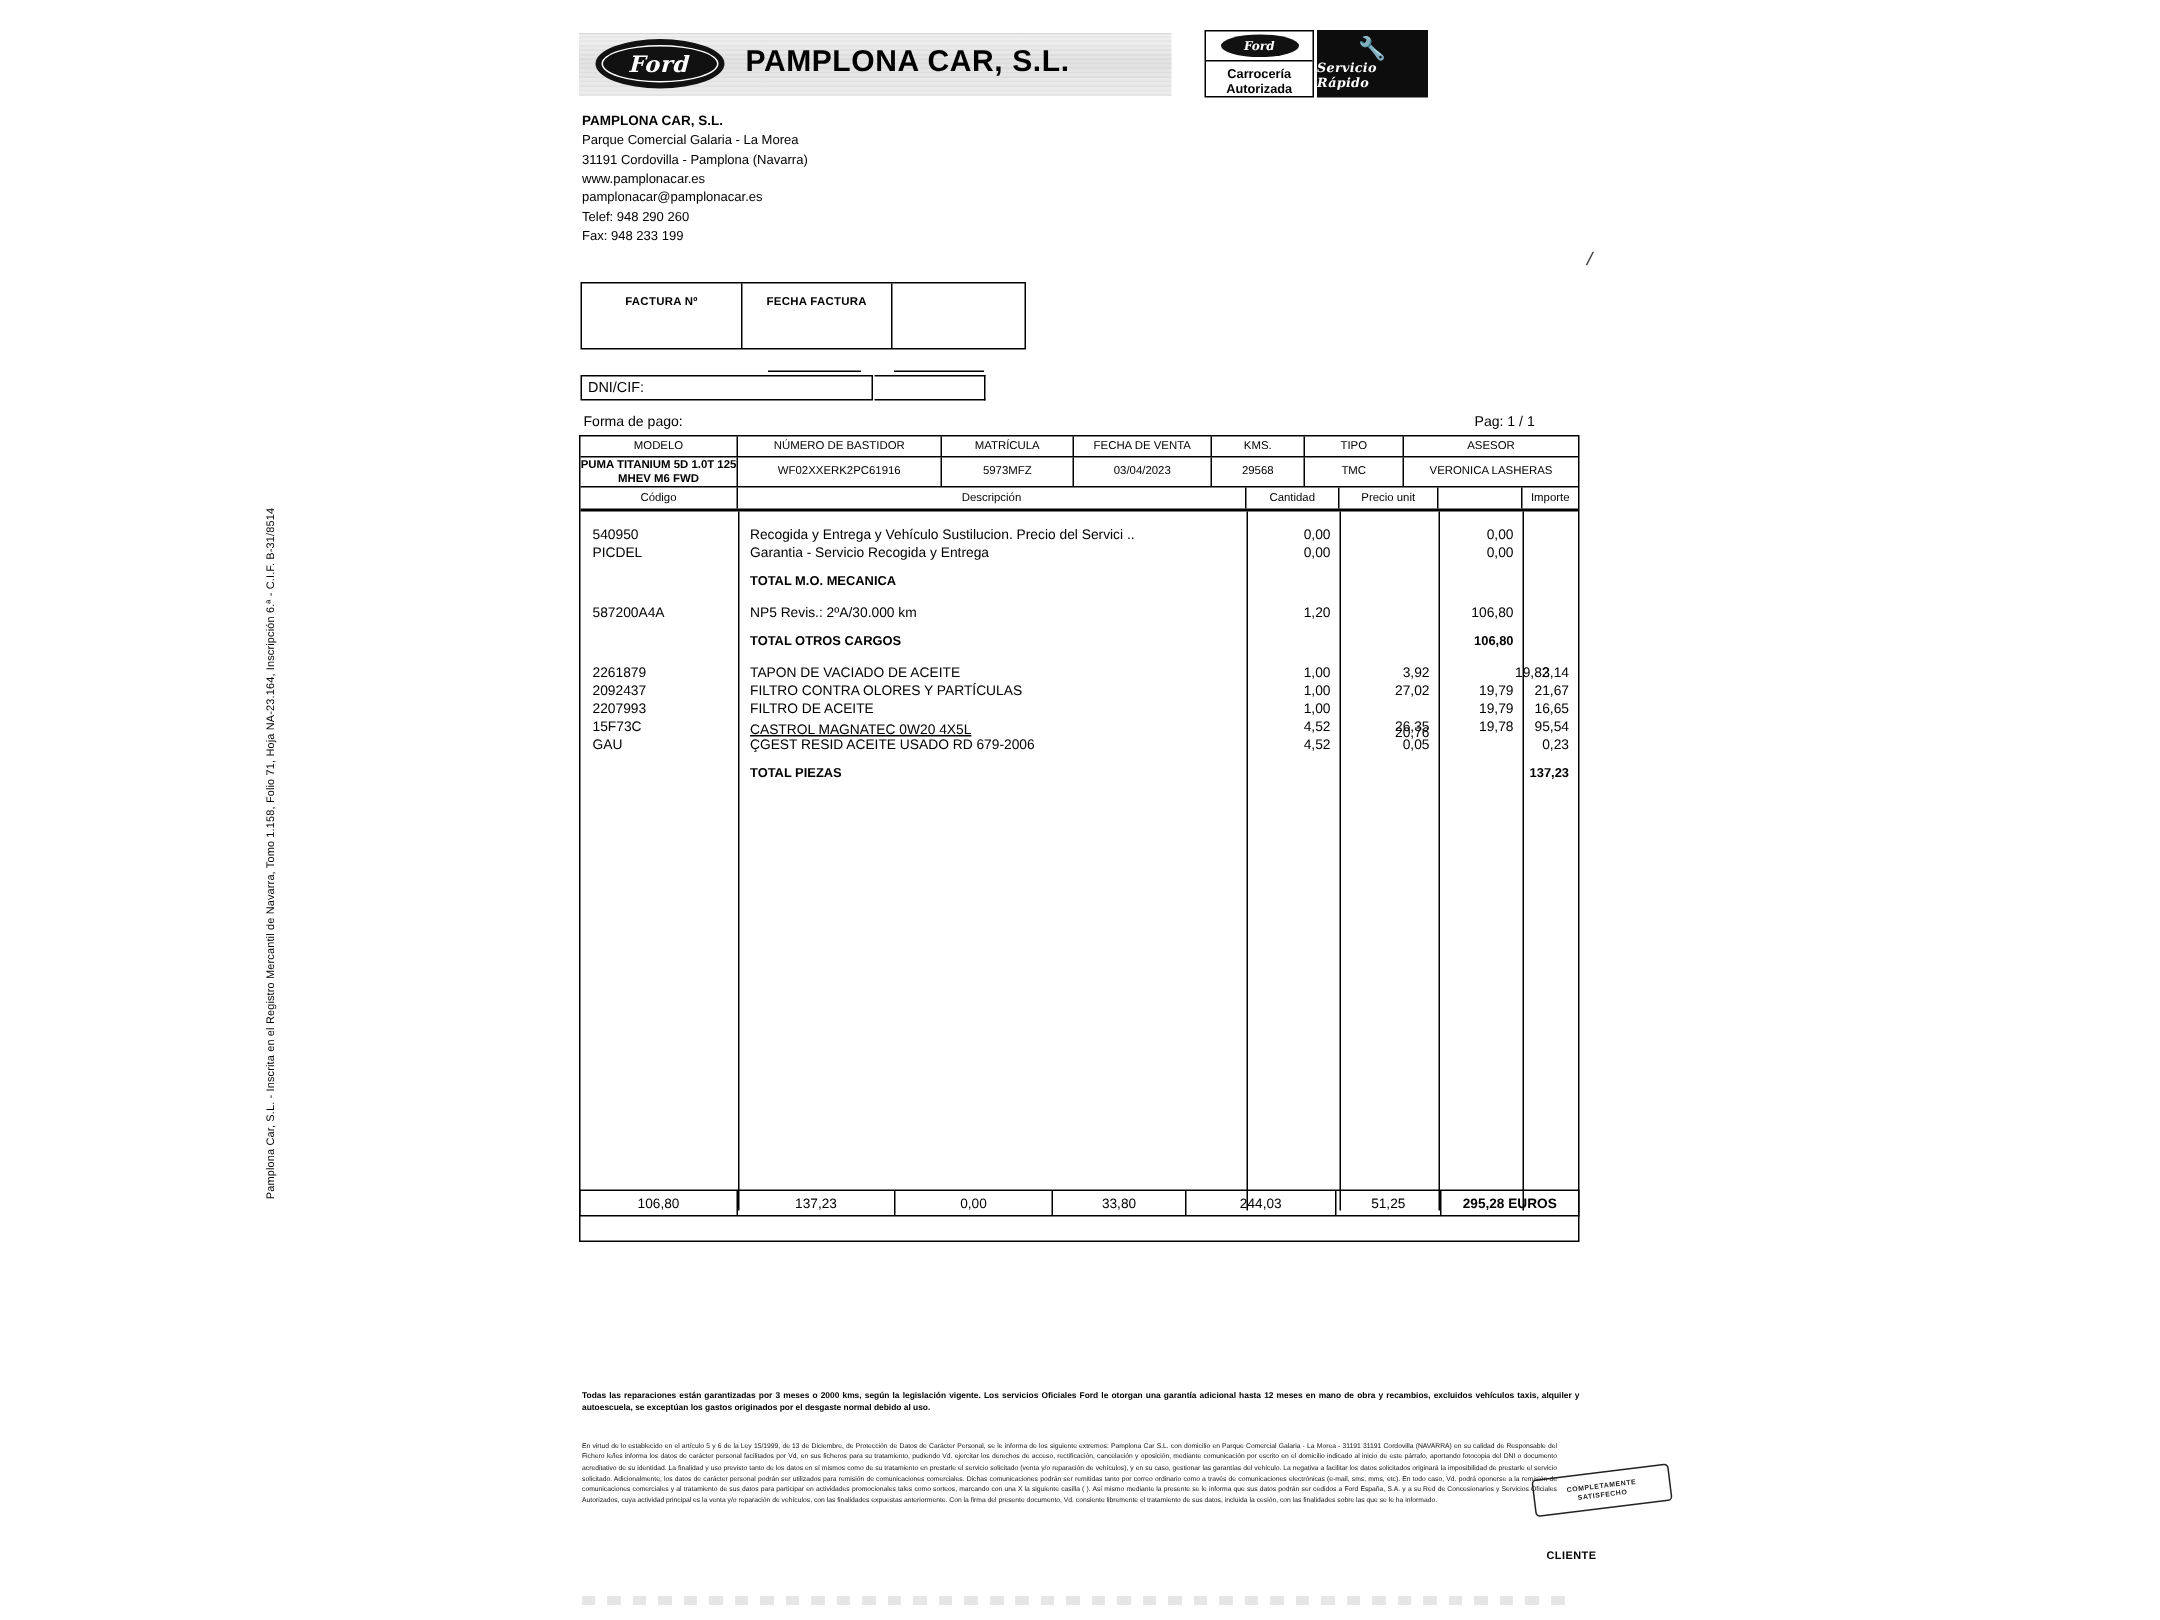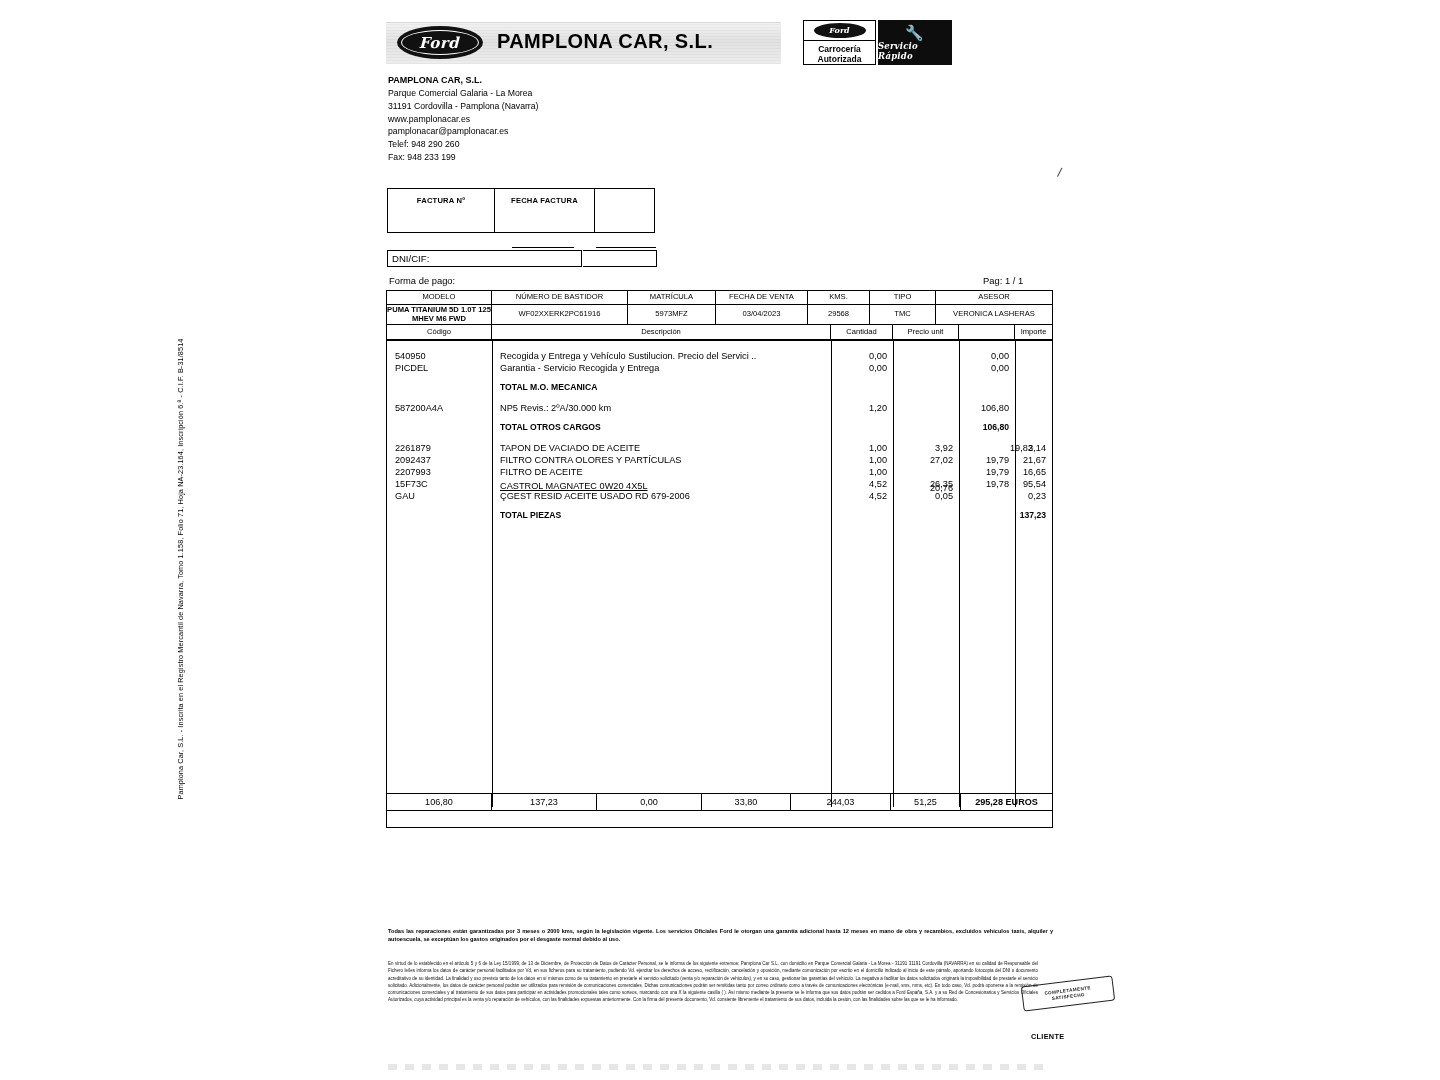--- a/index.html
+++ b/index.html
@@ -74,21 +74,21 @@
     font-weight:700; font-size:8.5px; letter-spacing:.2px;
   }
 
   .addr{ position:absolute; left:388px; top:74px; font-size:8.7px; line-height:1.46; }
   .addr .b{ font-weight:700; font-size:9px; }
 
   .tick-mark{ position:absolute; left:1058px; top:165px; font-size:13px; color:#444; transform:rotate(12deg); }
 
   
   .fact-table{
-    position:absolute; left:387px; top:188px; width:268px; height:45px;
+    position:absolute; left:387px; top:188px; width:297px; height:45px;
     border:1.3px solid #000; display:flex;
   }
   .fact-table .c{ border-right:1.3px solid #000; height:100%; position:relative; }
   .fact-table .c:last-child{ border-right:none; }
   .fact-table .c1{ width:107px; } .fact-table .c2{ width:100px; } .fact-table .c3{ flex:1; }
   .fact-table .cap{
     position:absolute; top:7px; left:0; right:0; text-align:center;
     font-size:7.6px; font-weight:600; letter-spacing:.2px;
   }
 

